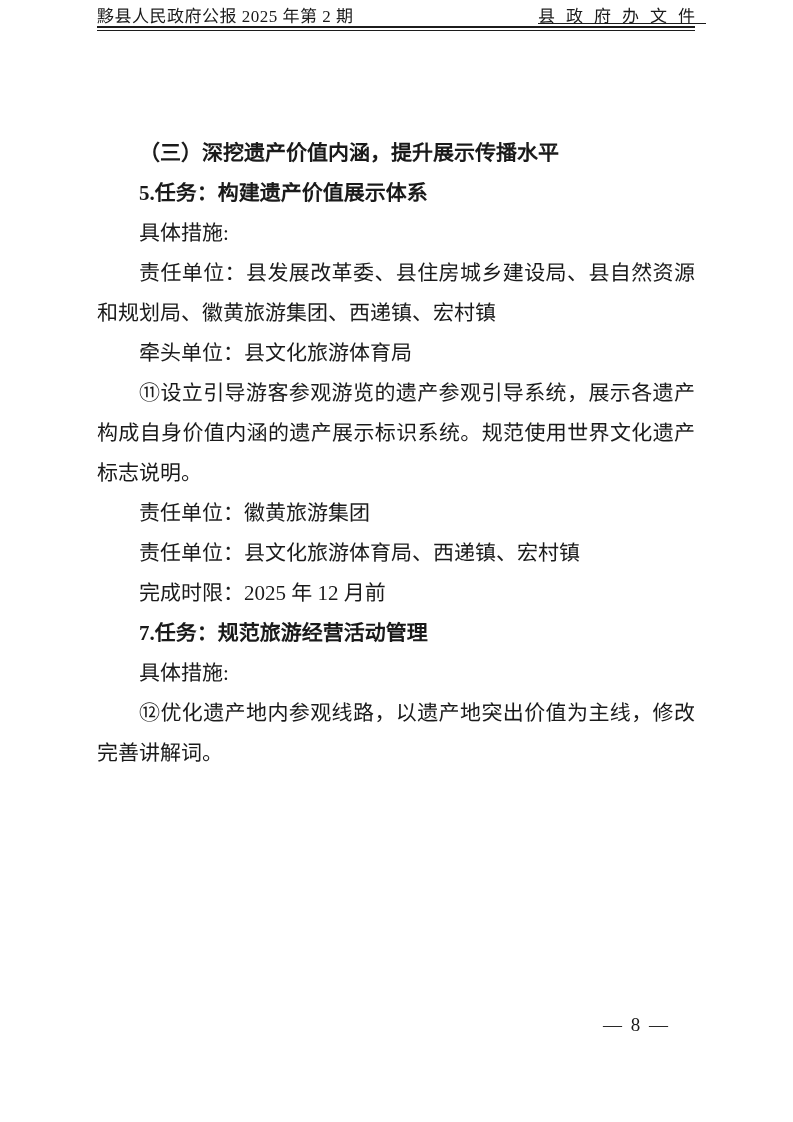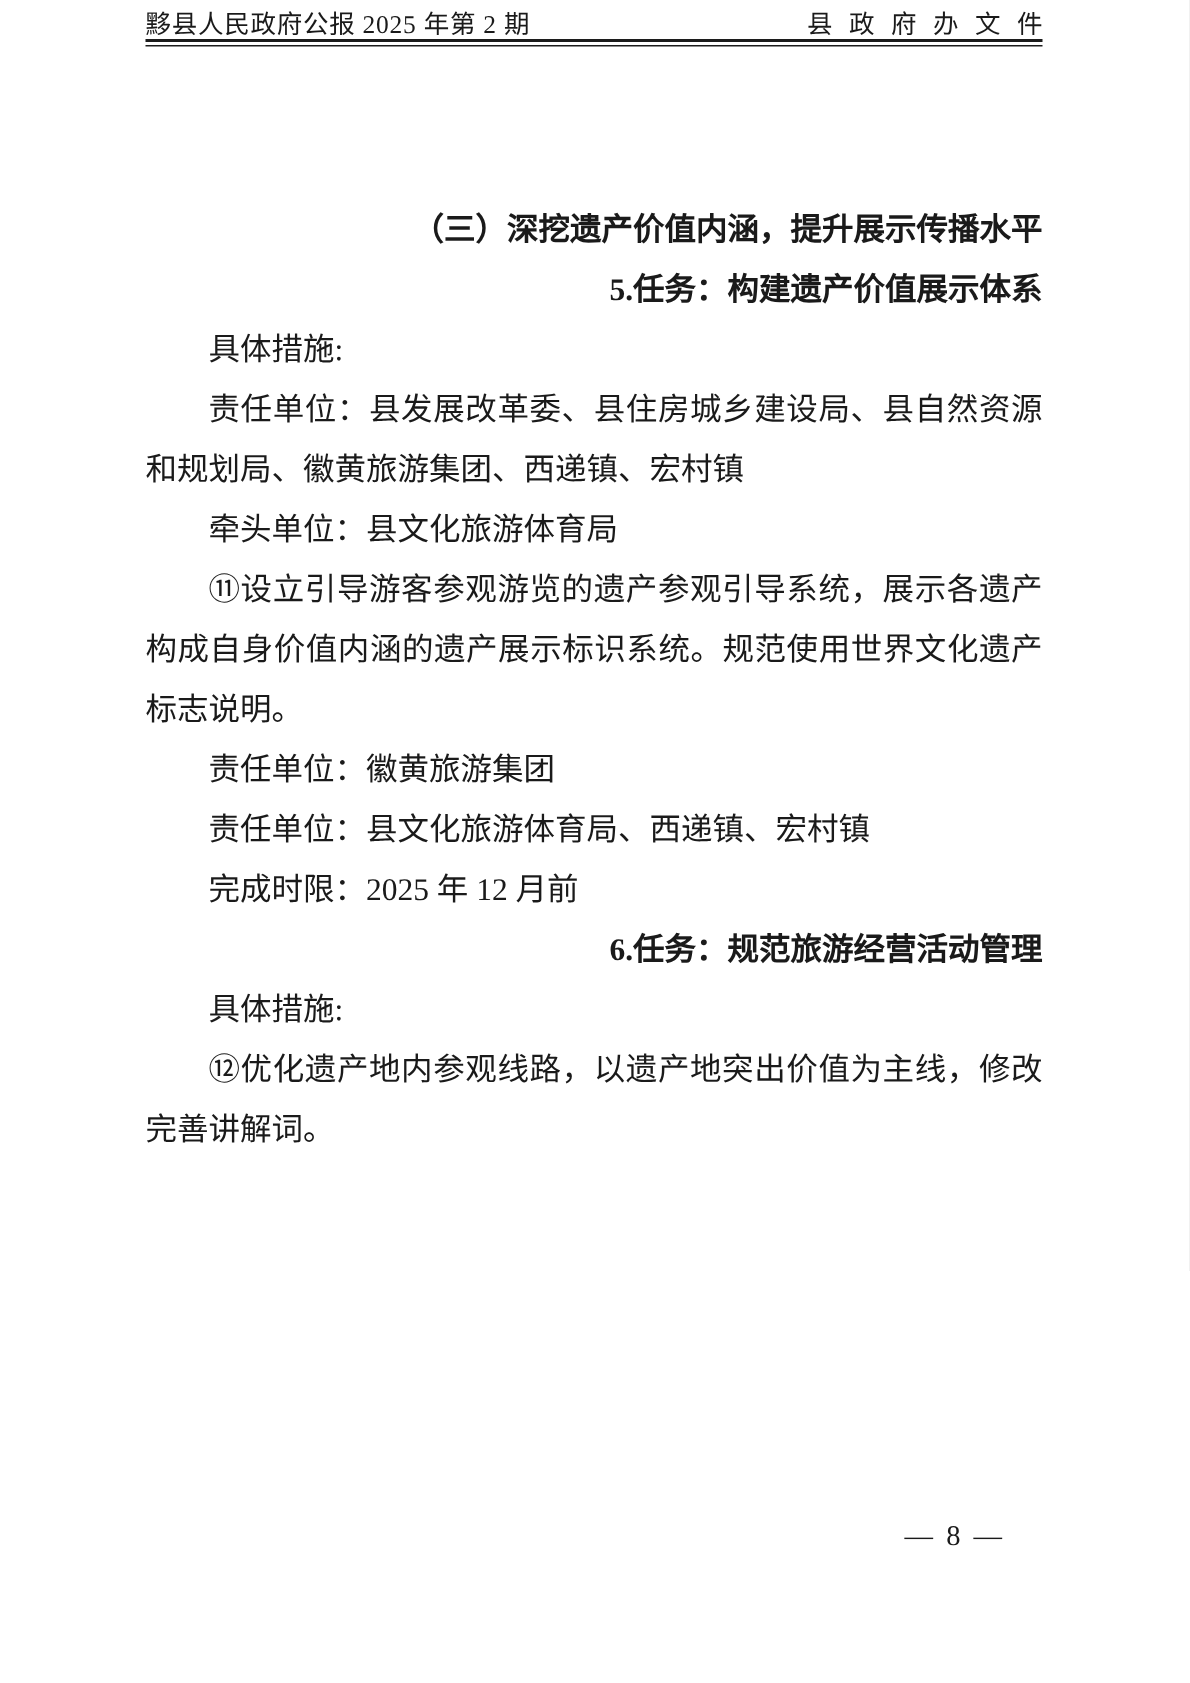--- a/index.html
+++ b/index.html
@@ -22,21 +22,21 @@
     left: 97px;
     right: 98px;
     display: flex;
     justify-content: space-between;
     align-items: baseline;
     font-size: 17px;
     line-height: 20px;
     white-space: nowrap;
   }
   .header-left { letter-spacing: 0.5px; }
-  .header-right { letter-spacing: 11px; margin-right: -11px; }
+  .header-right { letter-spacing: 11px; margin-right: -11px; text-decoration: underline; }
 
   .double-rule {
     position: absolute;
     top: 26px;
     left: 97px;
     right: 98px;
     height: 5px;
     border-top: 2px solid #1c1c1c;
     border-bottom: 1px solid #1c1c1c;
   }
@@ -50,21 +50,21 @@
     line-height: 40px;
     text-align: justify;
     text-justify: inter-ideograph;
   }
   .content p {
     text-indent: 2em;
     margin: 0;
   }
   .content p.heading {
     font-weight: bold;
-    text-align: right;
+    text-align: left;
   }
 
   .page-num {
     position: absolute;
     top: 1012px;
     right: 123px;
     font-size: 19px;
     line-height: 26px;
     letter-spacing: 2px;
     color: #1a1a1a;
@@ -85,20 +85,20 @@
   <div class="content" id="content">
       <p class="heading">（三）深挖遗产价值内涵，提升展示传播水平</p>
       <p class="heading">5.任务：构建遗产价值展示体系</p>
       <p class="body">具体措施:</p>
       <p class="body">责任单位：县发展改革委、县住房城乡建设局、县自然资源和规划局、徽黄旅游集团、西递镇、宏村镇</p>
       <p class="body">牵头单位：县文化旅游体育局</p>
       <p class="body">⑪设立引导游客参观游览的遗产参观引导系统，展示各遗产构成自身价值内涵的遗产展示标识系统。规范使用世界文化遗产标志说明。</p>
       <p class="body">责任单位：徽黄旅游集团</p>
       <p class="body">责任单位：县文化旅游体育局、西递镇、宏村镇</p>
       <p class="body">完成时限：2025 年 12 月前</p>
-      <p class="heading">6.任务：规范旅游经营活动管理</p>
+      <p class="heading">7.任务：规范旅游经营活动管理</p>
       <p class="body">具体措施:</p>
       <p class="body">⑫优化遗产地内参观线路，以遗产地突出价值为主线，修改完善讲解词。</p>
     </div>
 
   <div class="page-num">— 8 —</div>
 
 </div>
 
 </body></html>

